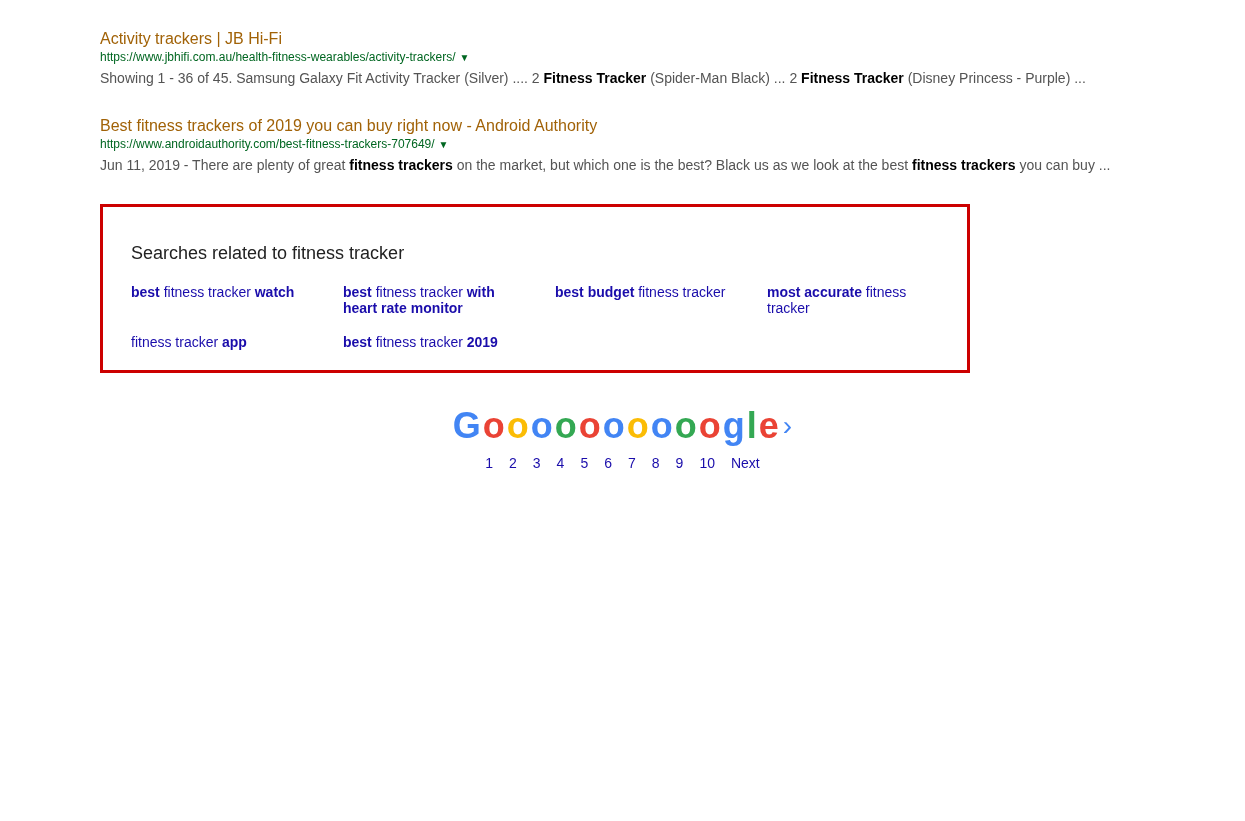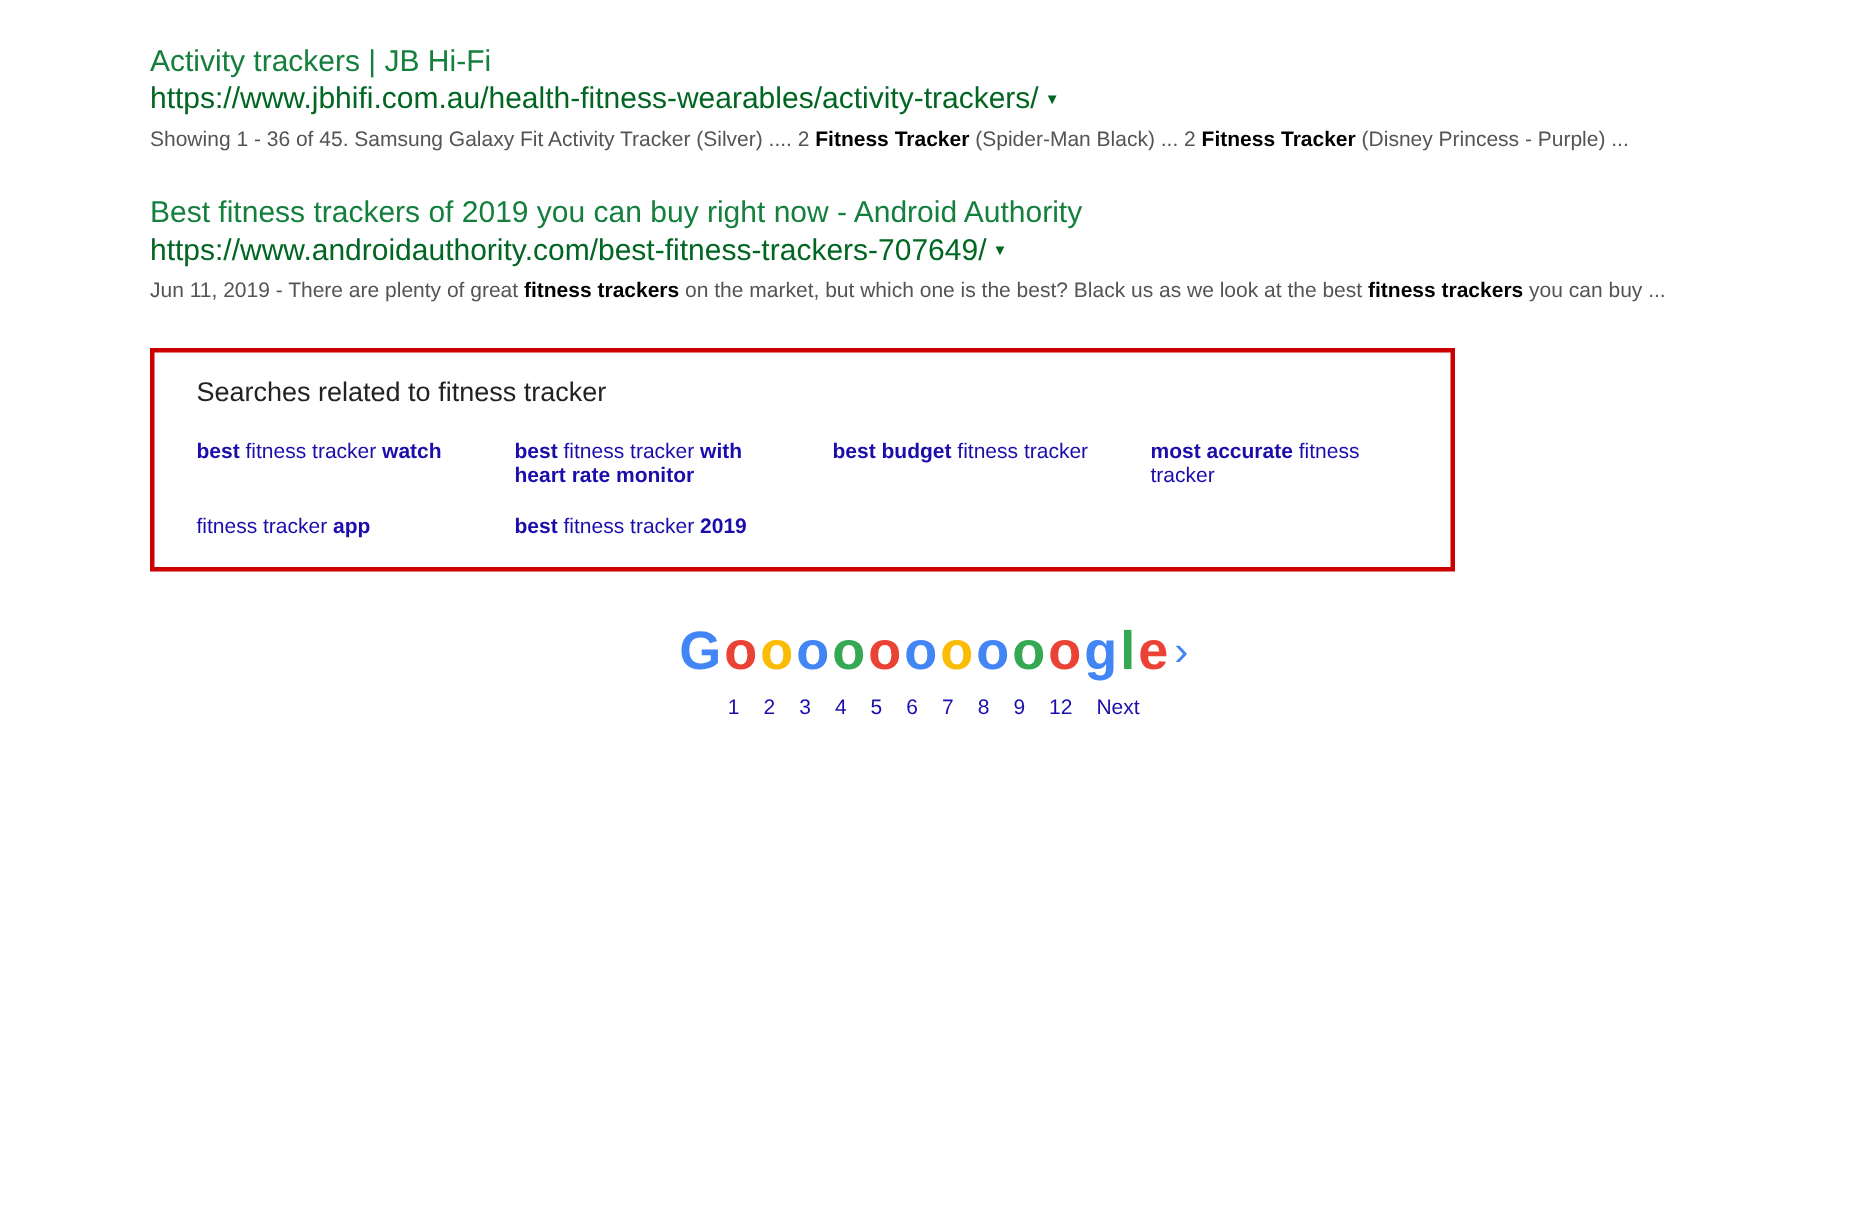--- a/index.html
+++ b/index.html
@@ -11,53 +11,53 @@
       padding: 30px 100px 40px 100px;
       width: 1245px;
       min-height: 821px;
     }
 
     .search-result {
       margin-bottom: 28px;
     }
 
     .result-title a {
-      font-size: 20px;
-      color: #15803d;
+      font-size: 16px;
+      color: #a16207;
       text-decoration: none;
       font-weight: normal;
     }
 
     .result-url-row {
       display: flex;
       align-items: center;
       gap: 4px;
       margin: 2px 0 4px 0;
     }
     .result-url {
       color: #006621;
-      font-size: 20px;
+      font-size: 12px;
     }
     .dropdown-arrow {
       color: #006621;
       font-size: 10px;
     }
 
     .result-snippet {
       color: #545454;
       font-size: 14px;
       line-height: 1.5;
     }
     .result-snippet b {
       color: #000;
     }
 
     .related-searches-box {
       border: 3px solid #cc0000;
-      padding: 16px 28px 20px 28px;
+      padding: 36px 28px 20px 28px;
       margin-bottom: 32px;
       max-width: 870px;
     }
 
     .related-searches-title {
       font-size: 18px;
       color: #222;
       margin-bottom: 20px;
       font-weight: normal;
     }
@@ -213,16 +213,16 @@
   <div class="pagination-row">
     <a href="#" class="page-num current">1</a>
     <a href="#" class="page-num">2</a>
     <a href="#" class="page-num">3</a>
     <a href="#" class="page-num">4</a>
     <a href="#" class="page-num">5</a>
     <a href="#" class="page-num">6</a>
     <a href="#" class="page-num">7</a>
     <a href="#" class="page-num">8</a>
     <a href="#" class="page-num">9</a>
-    <a href="#" class="page-num">12</a>
+    <a href="#" class="page-num">10</a>
     <a href="#" class="next-link">Next</a>
   </div>
 </div>
 
 </body></html>

